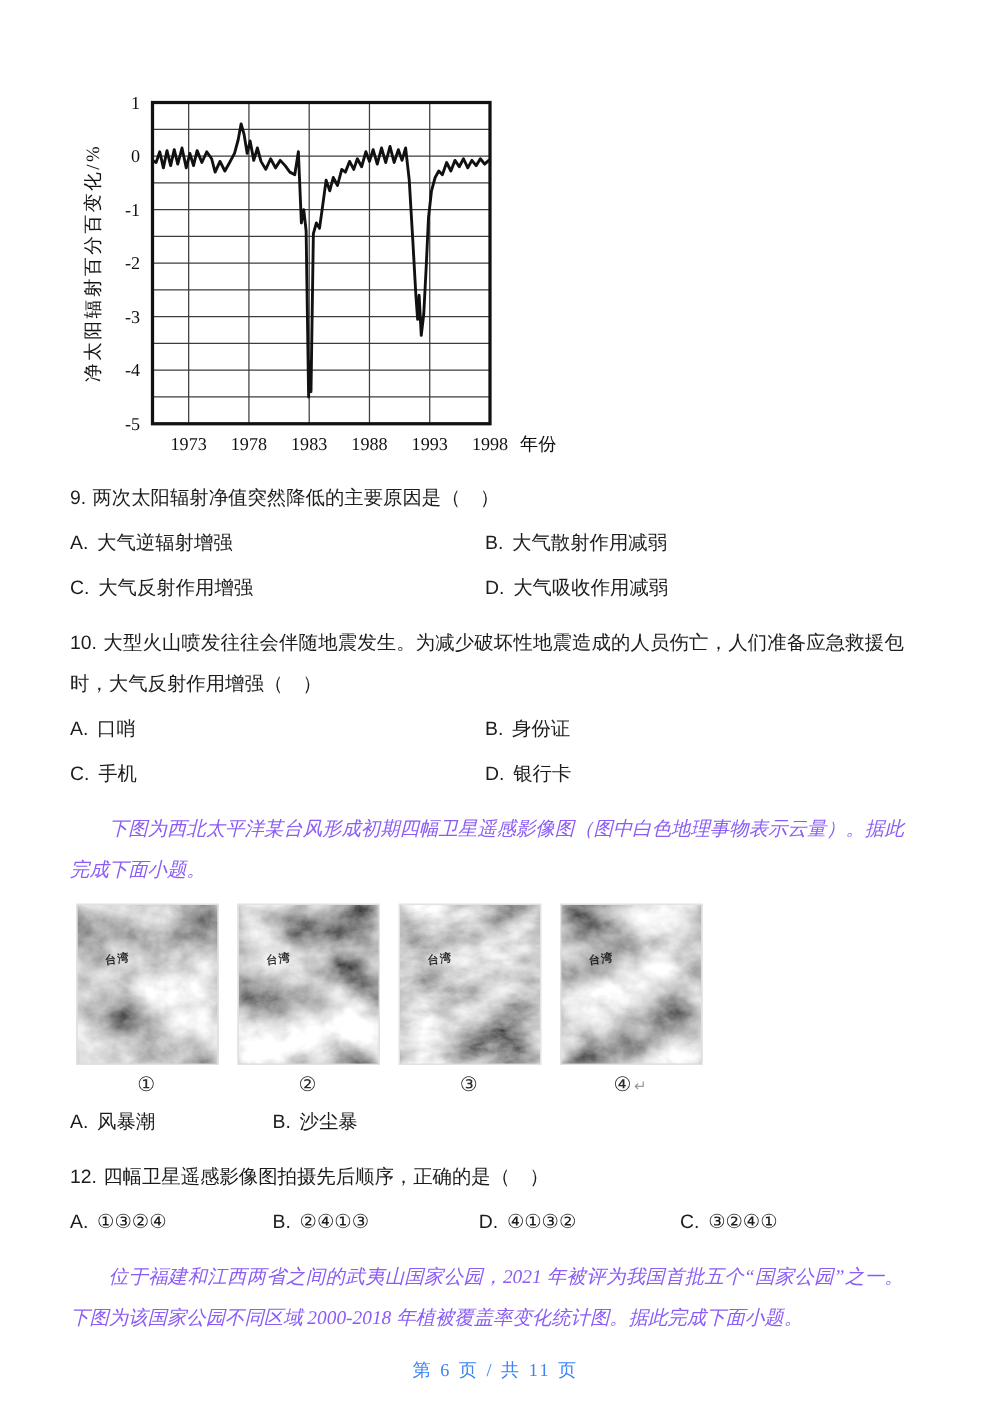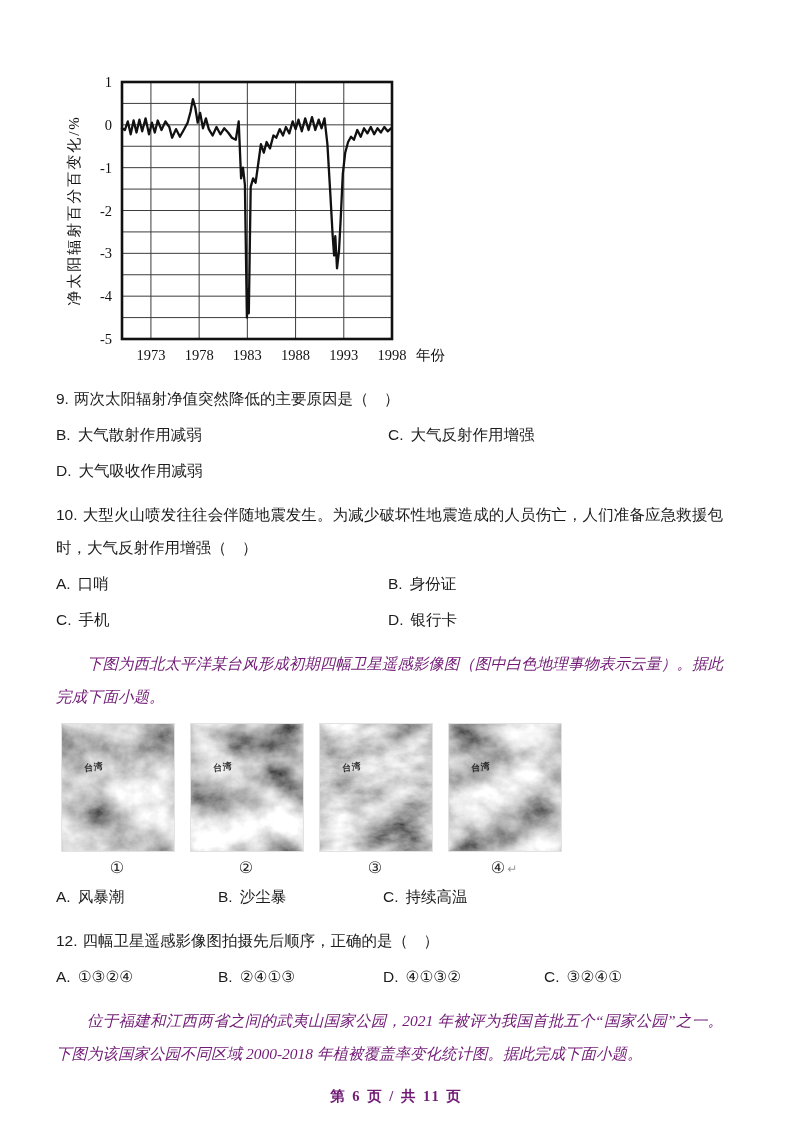--- a/index.html
+++ b/index.html
@@ -14,35 +14,35 @@
   
   .content{position:absolute;left:56px;top:382px;width:667px;}
   .stem{margin:0 0 4px 0;font-size:15.5px;line-height:33px;color:#1c1c1c;text-align:justify;}
   .qnum{margin-right:5px;}
   .opts{display:grid;margin:2px 0 12px 0;font-size:15.5px;line-height:31px;color:#1c1c1c;}
   .cols2{grid-template-columns:332px 1fr;row-gap:5px;}
   .cols4{grid-template-columns:162px 165px 161px 1fr;}
   .olab{font-style:normal;margin-right:7px;}
   .opt{white-space:nowrap;}
   .intro{margin:8px 0 10px 0;font-family:"Liberation Serif","DejaVu Serif",serif;
-    font-style:italic;font-size:15.5px;line-height:33px;color:#701a75;
+    font-style:italic;font-size:15.5px;line-height:33px;color:#8b5cf6;
     text-indent:2em;text-align:justify;}
   
   .figrow{display:flex;gap:17px;margin:6px 0 4px 5px;}
   .sat{margin:0;width:112px;}
   .photo{position:relative;width:112px;height:127px;border:1px solid #e2e2e2;background:#d8d8d8;overflow:hidden;}
   .photo svg{display:block;}
   .tw{position:absolute;left:20%;top:29%;font-size:9px;font-weight:bold;color:#0d0d0d;
       letter-spacing:1px;opacity:.85;transform:rotate(-8deg);}
   .cap{text-align:center;font-size:16px;color:#2a2a2a;margin-top:6px;}
   .retmark{color:#9a9a9a;font-size:12px;margin-left:2px;}
   
   .footer{position:absolute;left:0;right:0;bottom:16px;text-align:center;
-    font-family:"Liberation Serif","DejaVu Serif",serif;font-weight:bold;
-    font-size:14.5px;color:#701a75;letter-spacing:2px;}
+    font-family:"Liberation Serif","DejaVu Serif",serif;font-weight:normal;
+    font-size:14.5px;color:#3b82f6;letter-spacing:2px;}
 </style>
 </head>
 <body>
 
 <div id="page">
 
   <div class="chart-wrap">
     <svg id="chart-svg" width="460" height="300" viewBox="0 0 460 300">
         <line x1="67" y1="245.58333333333331" x2="337" y2="245.58333333333331" stroke="#3c3c3c" stroke-width="1"></line>
         <line x1="67" y1="224.16666666666669" x2="337" y2="224.16666666666669" stroke="#3c3c3c" stroke-width="1"></line>
@@ -77,20 +77,21 @@
         <text x="337" y="288" text-anchor="middle" class="tick">1998</text>
         <text x="361" y="288" text-anchor="start" class="tick">年份</text>
         <text x="24" y="138.5" text-anchor="middle" class="ylab" transform="rotate(-90 24 138.5)">净太阳辐射百分百变化/%</text>
       </svg>
   </div>
 
   <div class="content">
 
     <p class="stem"><span class="qnum">9.</span><span>两次太阳辐射净值突然降低的主要原因是（　）</span></p>
     <div class="opts cols2">
+      <span class="opt"><i class="olab">A.</i><span>大气逆辐射增强</span></span>
       <span class="opt"><i class="olab">B.</i><span>大气散射作用减弱</span></span>
       <span class="opt"><i class="olab">C.</i><span>大气反射作用增强</span></span>
       <span class="opt"><i class="olab">D.</i><span>大气吸收作用减弱</span></span>
     </div>
 
     <p class="stem"><span class="qnum">10.</span><span>大型火山喷发往往会伴随地震发生。为减少破坏性地震造成的人员伤亡，人们准备应急救援包时，大气反射作用增强（　）</span></p>
     <div class="opts cols2">
       <span class="opt"><i class="olab">A.</i><span>口哨</span></span>
       <span class="opt"><i class="olab">B.</i><span>身份证</span></span>
       <span class="opt"><i class="olab">C.</i><span>手机</span></span>
@@ -174,21 +175,20 @@
           </svg>
           <span class="tw">台湾</span>
         </div>
         <figcaption class="cap"><span>④</span><span class="retmark">↵</span></figcaption>
       </figure>
     </div>
 
     <div class="opts cols4">
       <span class="opt"><i class="olab">A.</i><span>风暴潮</span></span>
       <span class="opt"><i class="olab">B.</i><span>沙尘暴</span></span>
-      <span class="opt"><i class="olab">C.</i><span>持续高温</span></span>
     </div>
 
     <p class="stem"><span class="qnum">12.</span><span>四幅卫星遥感影像图拍摄先后顺序，正确的是（　）</span></p>
     <div class="opts cols4">
       <span class="opt"><i class="olab">A.</i><span>①③②④</span></span>
       <span class="opt"><i class="olab">B.</i><span>②④①③</span></span>
       <span class="opt"><i class="olab">D.</i><span>④①③②</span></span>
       <span class="opt"><i class="olab">C.</i><span>③②④①</span></span>
     </div>
 

